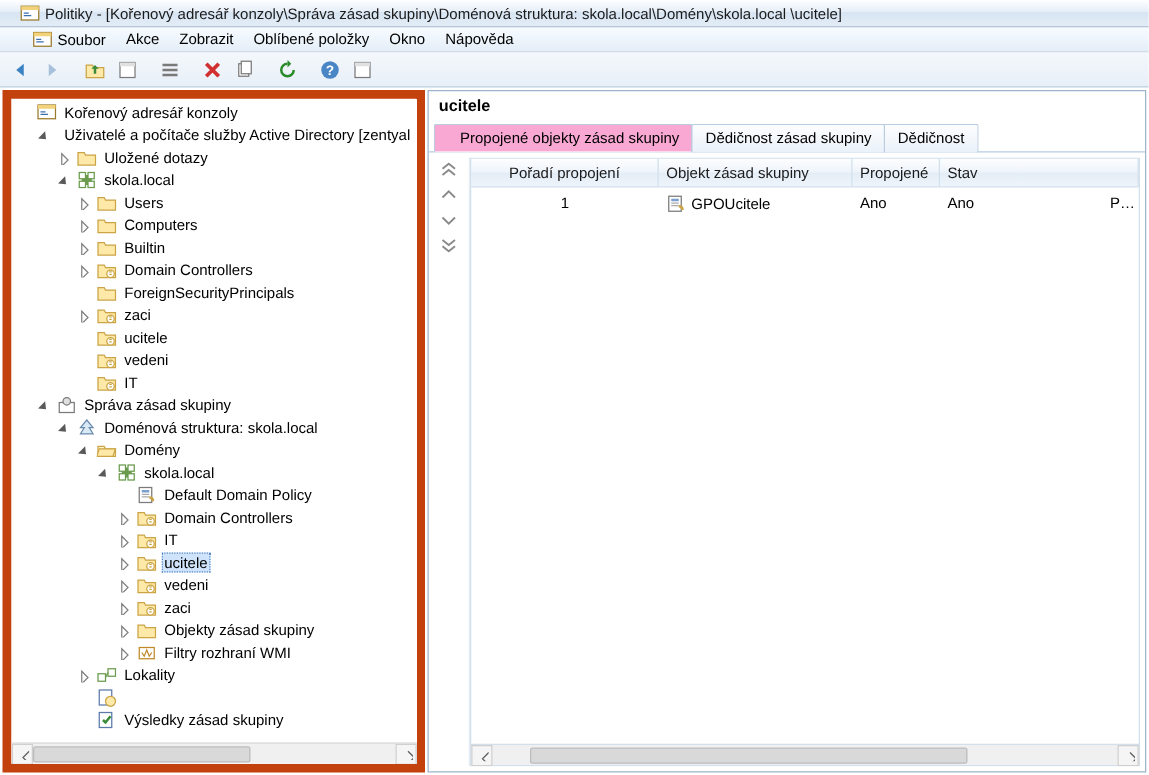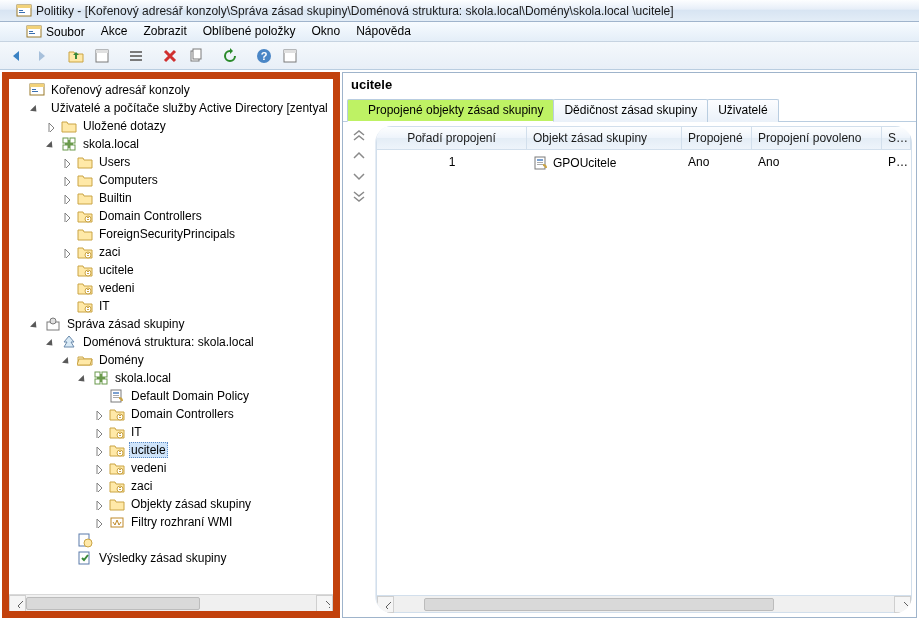--- a/index.html
+++ b/index.html
@@ -101,21 +101,21 @@
   border: 1px solid #b9cde0;
   border-bottom: none;
   background: linear-gradient(#fcfdff,#eaf1f9);
   margin-right: -1px;
   position:relative;
   top:1px;
   cursor: default;
   border-radius: 2px 2px 0 0;
 }
 .tab.active {
-  background: #bef264;
+  background: #f9a8d4;
   z-index: 2;
   border-bottom: 1px solid #fff;
   padding-left: 20px;
 }
 .grid-wrap {
   flex:1;
   display:flex;
   padding: 4px;
   gap:4px;
   overflow:hidden;
@@ -132,21 +132,20 @@
   width:22px; height:16px;
   display:flex;align-items:center;justify-content:center;
   color:#8a8a8a;
 }
 .table-area {
   flex:1;
   display:flex;
   flex-direction:column;
   border-left:1px solid #e5ecf4;
   overflow:hidden;
-  border-radius:17px;
 }
 .thead {
   display:flex;
   background:linear-gradient(#fdfeff,#eef4fb 48%,#e4edf6 52%,#eef4fb);
   border:1px solid #d2dfec;
 }
 .th {
   padding:4px 6px;
   border-right:1px solid #d2dfec;
   color:#1a1a1a;
@@ -706,20 +705,33 @@
                                 </svg>
                                 <span class="label">Filtry rozhraní WMI</span>
                               </div>
                             </li>
                         </ul>
                       </li>
                     </ul>
                   </li>
                   <li>
                       <div class="node">
+                        <span class="tw">
+                          <svg width="12" height="12">
+                            <use href="#i-tw-closed"></use>
+                          </svg>
+                        </span>
+                        <svg class="ico">
+                          <use href="#i-sites"></use>
+                        </svg>
+                        <span class="label">Lokality</span>
+                      </div>
+                    </li>
+                  <li>
+                      <div class="node">
                         <span class="tw"></span>
                         <svg class="ico">
                           <use href="#i-model"></use>
                         </svg>
                       </div>
                     </li>
                   <li>
                       <div class="node">
                         <span class="tw"></span>
                         <svg class="ico">
@@ -750,21 +762,21 @@
           </svg>
         </div>
     </div>
   </div>
 
   <div class="right-pane">
     <div class="right-header">ucitele</div>
     <div class="tabstrip">
       <div class="tab active">Propojené objekty zásad skupiny</div>
       <div class="tab">Dědičnost zásad skupiny</div>
-      <div class="tab">Uživatelé</div>
+      <div class="tab">Dědičnost</div>
     </div>
     <div class="grid-wrap">
       <div class="side-arrows">
         <div class="arrow-btn">
             <svg width="16" height="16">
               <use href="#i-dbl-up"></use>
             </svg>
           </div>
         <div class="arrow-btn">
             <svg width="16" height="16">
@@ -780,21 +792,20 @@
             <svg width="16" height="16">
               <use href="#i-dbl-dn"></use>
             </svg>
           </div>
       </div>
       <div class="table-area">
         <div class="thead">
           <div class="th" style="width:150px;text-align:center">Pořadí propojení</div>
           <div class="th" style="width:155px">Objekt zásad skupiny</div>
           <div class="th" style="width:70px">Propojené</div>
-          <div class="th" style="width:130px">Propojení povoleno</div>
           <div class="th" style="flex:1">Stav</div>
         </div>
         <div class="tbody">
           <div class="tr">
             <div class="td" style="width:150px;text-align:center">1</div>
             <div class="td" style="width:155px;display:flex;align-items:center;gap:4px">
               <svg class="ico">
                   <use href="#i-gpo-link"></use>
                 </svg>
               <span>GPOUcitele</span>

